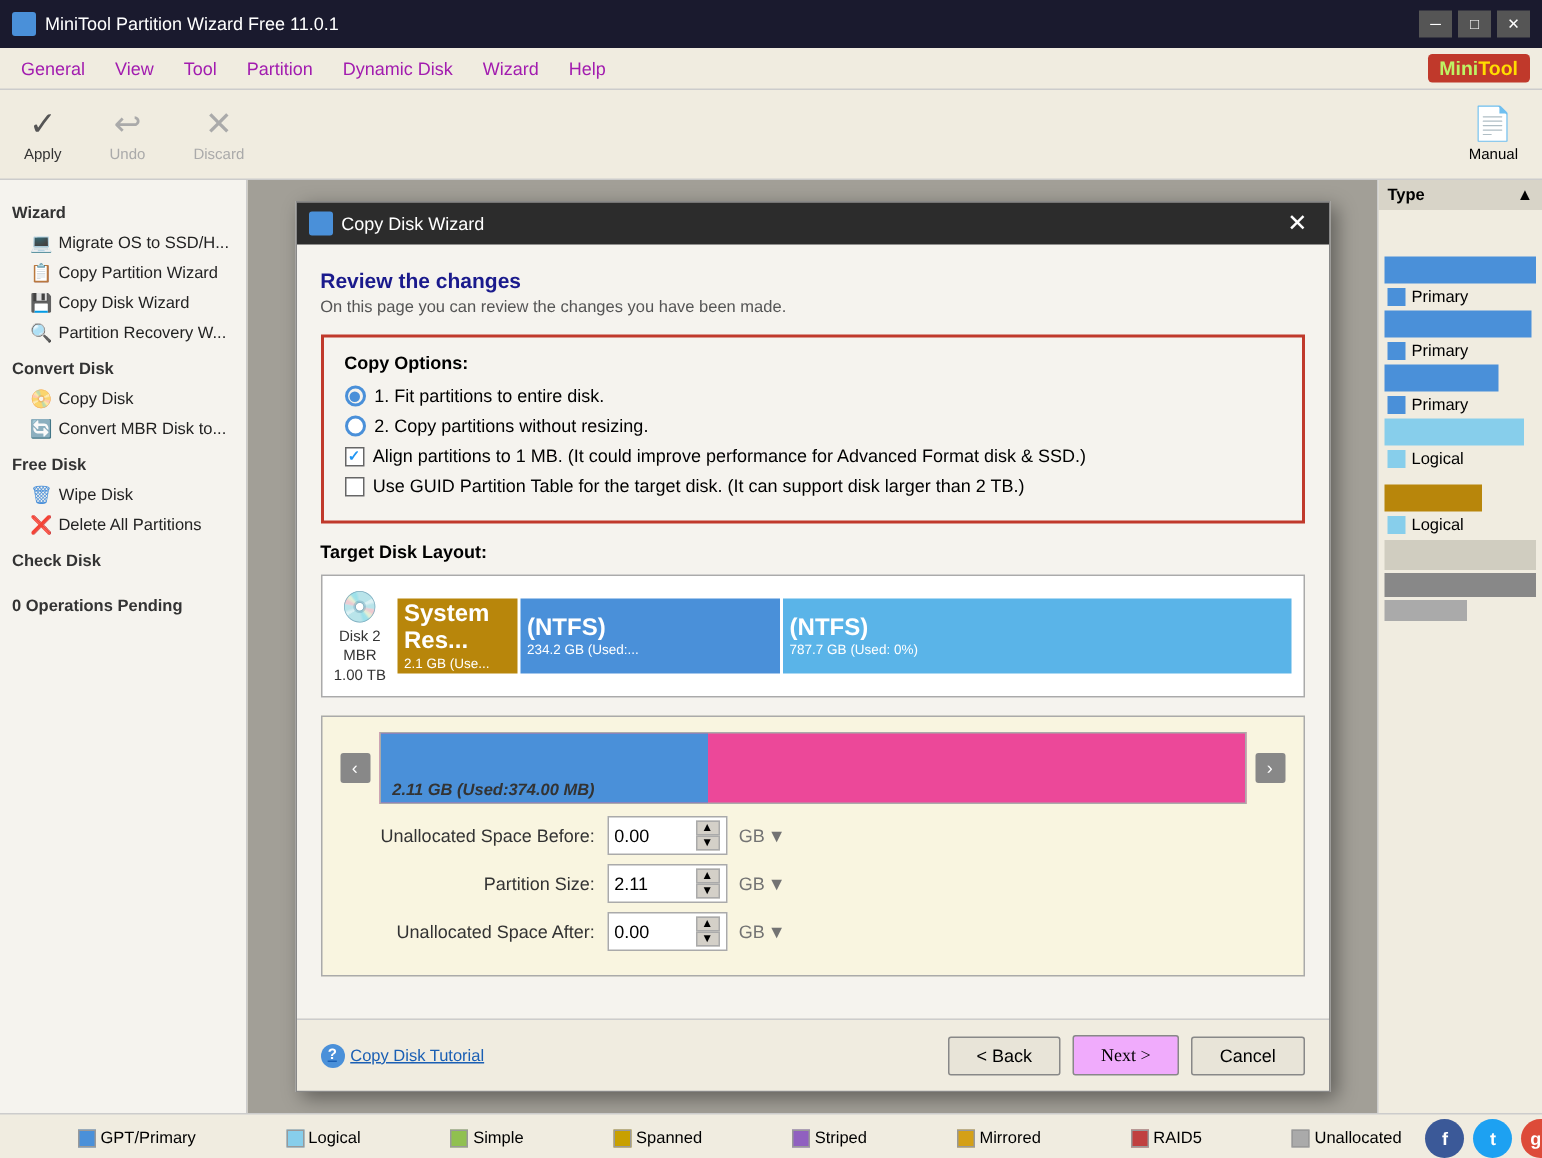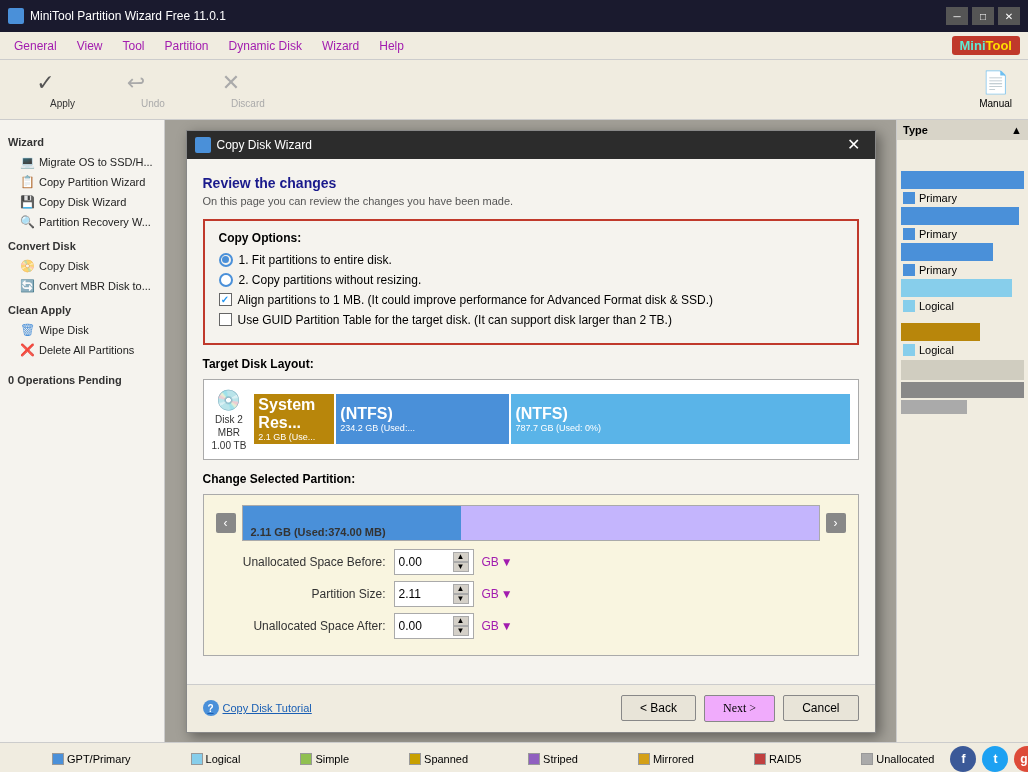--- a/index.html
+++ b/index.html
@@ -10,46 +10,46 @@
     .titlebar-left { display: flex; align-items: center; gap: 6px; font-size: 12px; }
     .titlebar-icon { width: 16px; height: 16px; background: #4a90d9; border-radius: 2px; }
     .titlebar-controls { display: flex; gap: 4px; }
     .titlebar-btn { width: 22px; height: 18px; background: #555; border: none; color: white; cursor: pointer; font-size: 10px; display: flex; align-items: center; justify-content: center; }
 
     
     .menubar { background: #f0ece0; height: 28px; display: flex; align-items: center; padding: 0 4px; border-bottom: 1px solid #ccc; justify-content: space-between; }
     .menubar-left { display: flex; }
     .menu-item { padding: 4px 10px; cursor: pointer; font-size: 12px; color: #a21caf; }
     .minitool-logo { background: #c0392b; color: white; padding: 2px 8px; font-size: 13px; font-weight: bold; border-radius: 3px; margin-right: 4px; }
-    .minitool-logo span.mini { color: #5eead4; }
+    .minitool-logo span.mini { color: #bef264; }
     .minitool-logo span.tool { color: #ffdd00; }
 
     
     .toolbar { background: #f0ece0; height: 60px; display: flex; align-items: center; padding: 0 8px; border-bottom: 1px solid #ccc; gap: 16px; }
     .toolbar-btn { display: flex; flex-direction: column; align-items: center; gap: 2px; cursor: pointer; padding: 4px 8px; border-radius: 3px; }
     .toolbar-btn-icon { font-size: 22px; color: #555; }
-    .toolbar-btn-label { font-size: 10px; color: #333; margin-left: 34px; }
+    .toolbar-btn-label { font-size: 10px; color: #333; }
     .toolbar-btn.disabled .toolbar-btn-icon { color: #aaa; }
     .toolbar-btn.disabled .toolbar-btn-label { color: #aaa; }
 
     
     .main { display: flex; height: calc(772px - 30px - 28px - 60px - 32px); }
 
     
     .sidebar { width: 165px; background: #f5f3ee; border-right: 1px solid #ccc; padding: 8px 0; overflow-y: auto; flex-shrink: 0; }
     .sidebar-section { padding: 4px 8px; font-weight: bold; font-size: 11px; color: #333; margin-top: 4px; }
     .sidebar-item { padding: 3px 8px 3px 20px; font-size: 11px; color: #222; cursor: pointer; display: flex; align-items: center; gap: 4px; }
     .sidebar-item-icon { font-size: 12px; color: #4a90d9; }
     .sidebar-ops { padding: 6px 8px; font-size: 11px; font-weight: bold; color: #333; margin-top: 8px; }
 
     
     .content { flex: 1; background: #e8e4d8; position: relative; overflow: hidden; }
 
     
-    .right-panel { width: 132px; background: #f0ece0; border-left: 1px solid #ccc; overflow: hidden; }
+    .right-panel { width: 110px; background: #f0ece0; border-left: 1px solid #ccc; overflow: hidden; }
     .right-panel-header { background: #d8d4c8; padding: 4px 6px; font-size: 11px; font-weight: bold; display: flex; justify-content: space-between; align-items: center; }
     .right-panel-item { padding: 2px 6px; font-size: 11px; display: flex; align-items: center; gap: 4px; }
     .right-panel-square { width: 12px; height: 12px; background: #4a90d9; flex-shrink: 0; }
 
     
     .statusbar { height: 32px; background: #f0ece0; border-top: 1px solid #ccc; display: flex; align-items: center; padding: 0 8px; gap: 16px; font-size: 11px; }
     .legend-item { display: flex; align-items: center; gap: 3px; padding-left: 44px; }
     .legend-box { width: 12px; height: 12px; border: 1px solid #999; }
     .statusbar-right { margin-left: auto; display: flex; gap: 6px; }
     .social-btn { width: 26px; height: 26px; border-radius: 50%; display: flex; align-items: center; justify-content: center; color: white; font-weight: bold; font-size: 12px; cursor: pointer; }
@@ -84,27 +84,27 @@
     .partition.system { background: #b8860b; width: 80px; flex-shrink: 0; }
     .partition.ntfs1 { background: #4a90d9; flex: 1; }
     .partition.ntfs2 { background: #5ab4e8; flex: 2; }
     .partition-name { font-weight: bold; font-size: 16px; }
     .partition-info { font-size: 9px; }
 
     
     .change-partition { border: 1px solid #aaa; background: #f9f5e0; padding: 10px 12px; margin-bottom: 12px; }
     .partition-bar-container { display: flex; align-items: center; gap: 6px; margin-bottom: 8px; }
     .partition-nav { width: 20px; height: 20px; background: #888; color: white; border: none; cursor: pointer; display: flex; align-items: center; justify-content: center; font-size: 12px; border-radius: 2px; }
-    .partition-bar-outer { flex: 1; background: #c4b5fd; height: 36px; position: relative; border: 1px solid #aaa; }
+    .partition-bar-outer { flex: 1; background: #ec4899; height: 48px; position: relative; border: 1px solid #aaa; font-style: italic; }
     .partition-bar-used { height: 100%; background: #4a90d9; width: 38%; }
     .partition-bar-label { position: absolute; bottom: 2px; left: 8px; font-size: 11px; color: #333; font-weight: bold; }
     .partition-field-row { display: flex; align-items: center; gap: 8px; margin-bottom: 6px; font-size: 12px; }
     .partition-field-label { width: 170px; text-align: right; color: #333; }
     .partition-field-input { width: 80px; border: 1px solid #aaa; padding: 2px 4px; display: flex; align-items: center; justify-content: space-between; background: white; }
-    .partition-field-unit { display: flex; align-items: center; gap: 2px; color: #a21caf; }
+    .partition-field-unit { display: flex; align-items: center; gap: 2px; color: #737373; }
     .spin-btns { display: flex; flex-direction: column; }
     .spin-btn { width: 16px; height: 10px; background: #d4d0c8; border: 1px solid #aaa; cursor: pointer; display: flex; align-items: center; justify-content: center; font-size: 8px; line-height: 1; }
 
     
     .dialog-footer { border-top: 1px solid #ccc; padding: 10px 16px; display: flex; align-items: center; gap: 8px; background: #f0ece0; }
     .help-link { display: flex; align-items: center; gap: 4px; color: #1a5fb4; font-size: 11px; text-decoration: underline; cursor: pointer; }
     .help-circle { width: 16px; height: 16px; background: #4a90d9; border-radius: 50%; color: white; font-size: 10px; display: flex; align-items: center; justify-content: center; font-weight: bold; }
     .footer-spacer { flex: 1; }
     .dialog-btn { padding: 5px 18px; font-size: 12px; cursor: pointer; border: 1px solid #888; background: #e8e4d8; border-radius: 2px; }
     .dialog-btn.primary { background: #f0abfc; font-family: Liberation Serif, serif; }
@@ -189,30 +189,31 @@
     <div class="sidebar-section">Convert Disk</div>
     <div class="sidebar-item">
       <span class="sidebar-item-icon">📀</span>
       <span>Copy Disk</span>
     </div>
     <div class="sidebar-item">
       <span class="sidebar-item-icon">🔄</span>
       <span>Convert MBR Disk to...</span>
     </div>
 
-    <div class="sidebar-section">Clean Apply</div>
+    <div class="sidebar-section">Free Disk</div>
     <div class="sidebar-item">
       <span class="sidebar-item-icon">🗑</span>
       <span>Wipe Disk</span>
     </div>
     <div class="sidebar-item">
       <span class="sidebar-item-icon">❌</span>
       <span>Delete All Partitions</span>
     </div>
 
+    <div class="sidebar-section">Check Disk</div>
 
     <div class="sidebar-ops">0 Operations Pending</div>
   </div>
 
   <div class="content">
     <div class="dialog-overlay">
       <div class="dialog">
 
         <div class="dialog-titlebar">
           <div class="dialog-titlebar-left">
@@ -271,21 +272,20 @@
                 <div class="partition-name">(NTFS)</div>
                 <div class="partition-info">234.2 GB (Used:...</div>
               </div>
               <div class="partition ntfs2">
                 <div class="partition-name">(NTFS)</div>
                 <div class="partition-info">787.7 GB (Used: 0%)</div>
               </div>
             </div>
           </div>
 
-          <div class="section-label">Change Selected Partition:</div>
           <div class="change-partition">
             <div class="partition-bar-container">
               <button class="partition-nav">‹</button>
               <div class="partition-bar-outer">
                 <div class="partition-bar-used"></div>
                 <div class="partition-bar-label">2.11 GB (Used:374.00 MB)</div>
               </div>
               <button class="partition-nav">›</button>
             </div>
 

